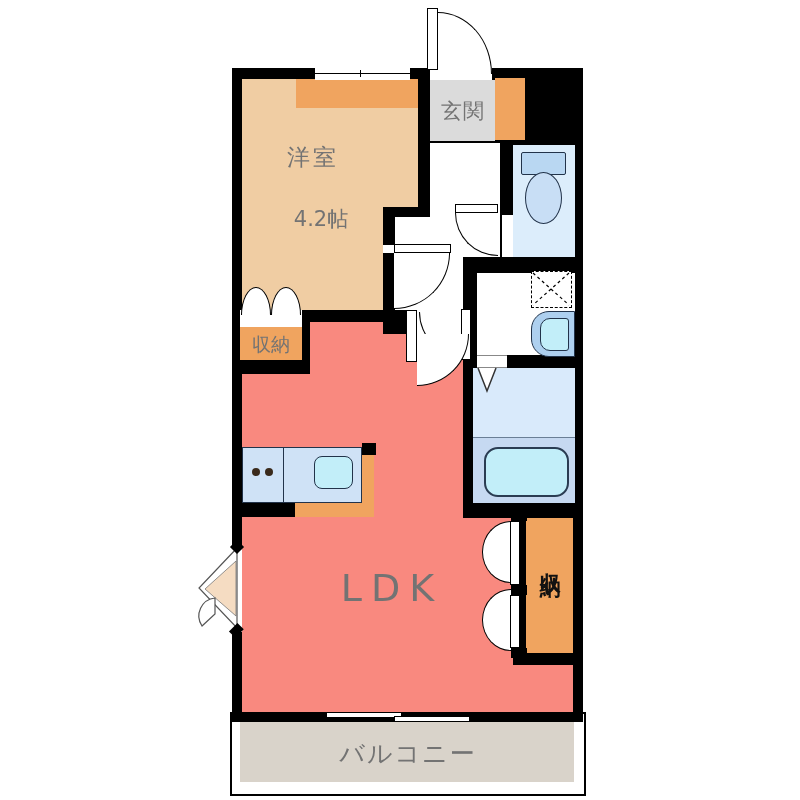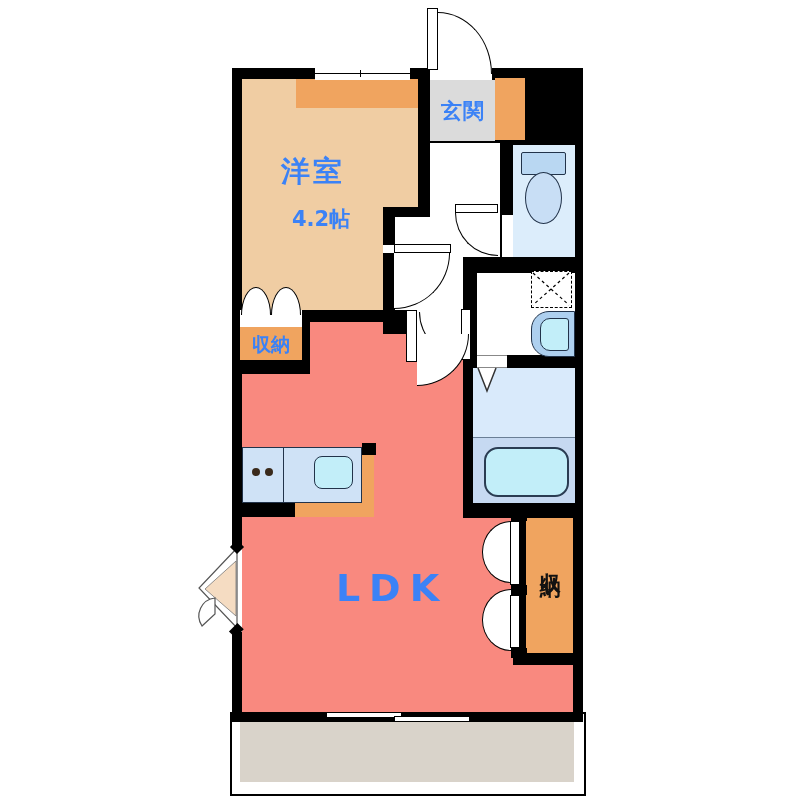--- a/index.html
+++ b/index.html
@@ -15,21 +15,21 @@
   .white{background:#ffffff;}
   .leaf{background:#ffffff;border:1.5px solid #000;}
   .pie{background:#ffffff;}
   .pne{border-top-right-radius:100%;border-top:1.5px solid #000;border-right:1.5px solid #000;}
   .pse{border-bottom-right-radius:100%;border-bottom:1.5px solid #000;border-right:1.5px solid #000;}
   .psw{border-bottom-left-radius:100%;border-bottom:1.5px solid #000;border-left:1.5px solid #000;}
   .bump-up{background:#fff;border:1.5px solid #000;border-bottom:none;
            border-radius:50% 50% 0 0 / 100% 100% 0 0;}
   .bump-left{background:#fff;border:1.5px solid #000;border-right:none;
            border-radius:100% 0 0 100% / 50% 0 0 50%;}
-  .lbl{position:absolute;transform:translate(-50%,-50%);font-weight:bold;color:#3b82f6;
+  .lbl{position:absolute;transform:translate(-50%,-50%);font-weight:normal;color:#737373;
        white-space:nowrap;line-height:1;}
   .lbl-v{position:absolute;font-weight:bold;color:#121212;writing-mode:vertical-rl;
        text-orientation:upright;line-height:1.15;letter-spacing:4px;}
 </style>
 </head>
 <body>
 
 <div id="stage">
 
   <div class="a" style="left:230px;top:712px;width:356px;height:84px;background:#fff;border:2px solid #000;"></div>
@@ -145,19 +145,20 @@
   <div class="a white" style="left:231px;top:548px;width:11px;height:84px;"></div>
   <svg class="a" style="left:186px;top:540px;" width="60" height="100" viewBox="0 0 60 100">
     <polygon points="51,8 13,48 51,88" fill="#ffffff" stroke="#555" stroke-width="1.2"></polygon>
     <polygon points="50,21 19,49 50,76" fill="#f5dcc2" stroke="#777" stroke-width="0.8"></polygon>
     <path d="M29,58 A18,18 0 0 0 16,86 L29,74 Z" fill="#ffffff" stroke="#555" stroke-width="1.2"></path>
     <rect x="46" y="2" width="10" height="10" fill="#000" transform="rotate(45 51 7)"></rect>
     <rect x="44" y="86" width="12" height="9" fill="#000" transform="rotate(-45 50 90)"></rect>
   </svg>
 
   <div class="lbl" style="left:463px;top:111px;font-size:21px;letter-spacing:1px;">玄関</div>
-  <div class="lbl" style="left:313px;top:171px;font-size:29px;letter-spacing:3px;">洋室</div>
+  <div class="lbl" style="left:313px;top:157px;font-size:23px;letter-spacing:3px;">洋室</div>
   <div class="lbl" style="left:321px;top:219px;font-size:21px;">4.2帖</div>
   <div class="lbl" style="left:271px;top:344px;font-size:19px;">収納</div>
   <div class="lbl" style="left:392px;top:588px;font-size:38px;letter-spacing:9px;">LDK</div>
   <div class="lbl-v" style="left:538px;top:556px;font-size:21px;">収納</div>
+  <div class="lbl" style="left:408px;top:753px;font-size:25px;letter-spacing:2px;">バルコニー</div>
 
 </div>
 
 </body></html>

